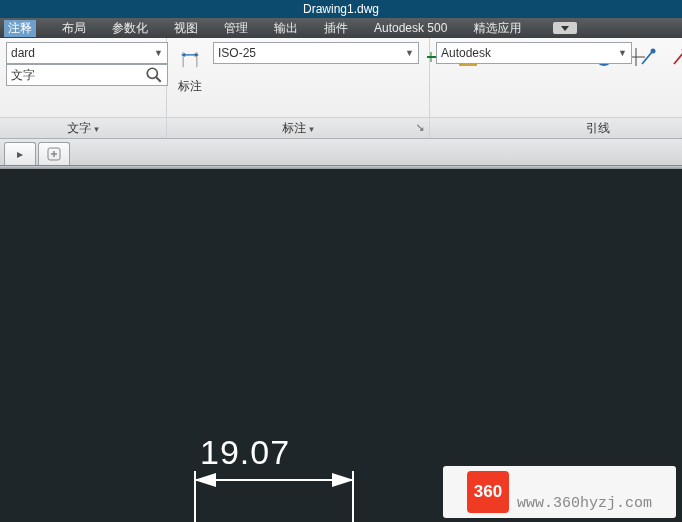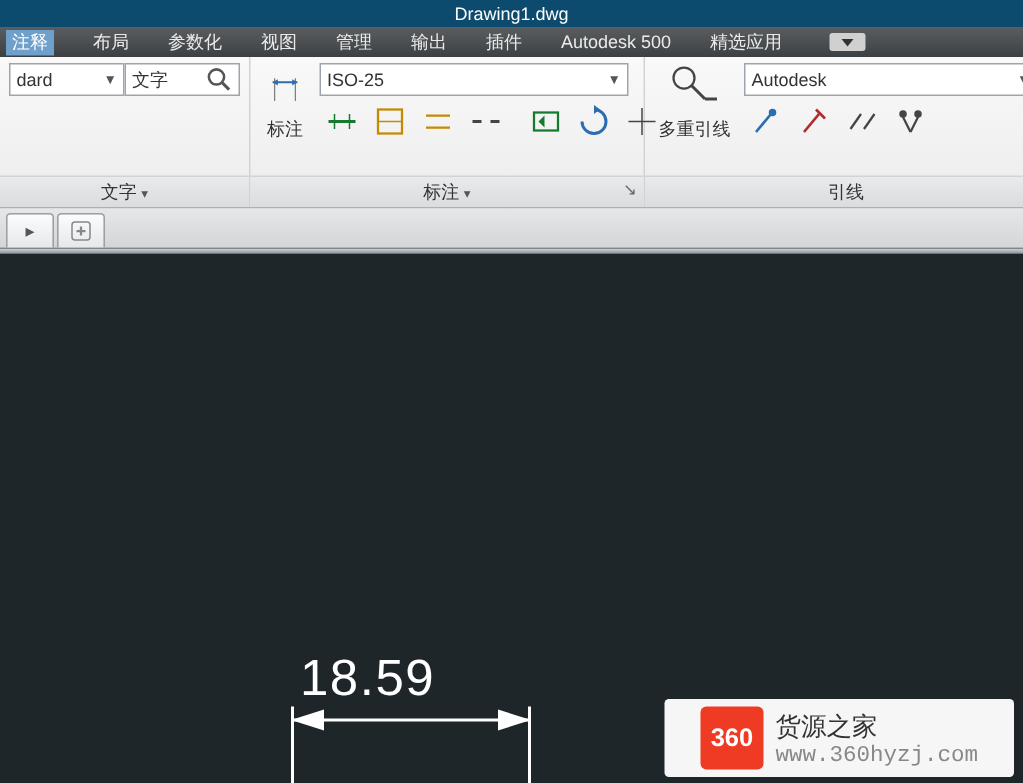--- a/index.html
+++ b/index.html
@@ -35,21 +35,21 @@
 .dim-arrow{position:absolute;top:304px;width:0;height:0;border-top:7px solid transparent;border-bottom:7px solid transparent}
 .dim-arrow.left{left:194px;border-right:22px solid #fff}
 .dim-arrow.right{left:332px;border-left:22px solid #fff}
 .ext-line{position:absolute;width:2px;background:#fff}
 .watermark{position:absolute;right:6px;bottom:6px;display:flex;align-items:flex-end;gap:8px;background:rgba(255,255,255,0.96);padding:5px 24px;border-radius:3px}
 .wm-badge{width:42px;height:42px;background:#ef3b24;color:#fff;font-weight:bold;font-size:17px;display:flex;align-items:center;justify-content:center;border-radius:4px;font-family:Arial}
 .wm-txt{display:flex;flex-direction:column;line-height:1.2}
 .wm-txt .t1{font-size:17px;color:#333;font-weight:500}
 .wm-txt .t2{font-size:15px;color:#888;font-family:Liberation Mono, monospace}
 .row{display:flex;gap:2px}
-.col{display:flex;flex-direction:column;gap:2px}
+.col{display:flex;flex-direction:row;gap:2px}
 </style>
 </head>
 <body>
 
 <div class="titlebar"><span>Drawing1.dwg</span></div>
 
 <div class="menubar">
   <span class="active">注释</span>
   <span>布局</span>
   <span>参数化</span>
@@ -58,21 +58,21 @@
   <span>输出</span>
   <span>插件</span>
   <span>Autodesk 500</span>
   <span>精选应用</span>
   <span class="workspace"></span>
 </div>
 
 <div class="ribbon">
 
   <div class="panel pnl-text">
-    <div class="panel-body" style="flex-direction:row;gap:0">
+    <div class="panel-body" style="flex-direction:column;gap:0">
       <div class="combo" style="width:152px">
         <span>dard</span>
         <span class="arrow">▼</span>
       </div>
       <div class="combo" style="width:152px">
         <span>文字</span>
         <svg class="searchico" viewBox="0 0 16 16">
             <circle cx="6.5" cy="6.5" r="4.5" fill="none" stroke="#555" stroke-width="1.5"></circle>
             <line x1="10" y1="10" x2="14" y2="14" stroke="#555" stroke-width="1.8"></line>
           </svg>
@@ -146,30 +146,20 @@
               </svg>
             </div>
         </div>
       </div>
     </div>
     <div class="panel-title"><span class="drop">标注</span><span class="panel-expand">↘</span></div>
   </div>
 
   <div class="panel pnl-leader">
     <div class="panel-body">
-      <div class="bigbtn" style="width:54px">
-        <div class="ico">
-          <svg width="34" height="34" viewBox="0 0 34 34">
-              <circle cx="10" cy="10" r="7" fill="none" stroke="#444" stroke-width="1.5"></circle>
-              <line x1="15" y1="15" x2="24" y2="24" stroke="#444" stroke-width="2"></line>
-              <line x1="24" y1="24" x2="32" y2="24" stroke="#444" stroke-width="2"></line>
-            </svg>
-        </div>
-        <div class="lbl">多重引线</div>
-      </div>
       <div class="col" style="flex:1">
         <div class="combo" style="width:186px">
           <span>Autodesk</span>
           <span class="arrow">▼</span>
         </div>
         <div class="row">
           <div class="toolbtn">
               <svg class="icon-svg" viewBox="0 0 22 22">
                 <line x1="4" y1="18" x2="14" y2="6" stroke="#2a6db0" stroke-width="1.8"></line>
                 <circle cx="15" cy="5" r="2.5" fill="#2a6db0"></circle>
@@ -211,27 +201,26 @@
         <rect x="1" y="1" width="12" height="12" rx="2" fill="none" stroke="#888"></rect>
         <line x1="7" y1="4" x2="7" y2="10" stroke="#888" stroke-width="1.5"></line>
         <line x1="4" y1="7" x2="10" y2="7" stroke="#888" stroke-width="1.5"></line>
       </svg>
   </div>
 </div>
 
 <div class="canvas-divider"></div>
 
 <div class="canvas">
-  <div class="dim-text">18.59</div>
+  <div class="dim-text">19.07</div>
   <div class="ext-line" style="left:194px;top:302px;height:62px"></div>
   <div class="ext-line" style="left:352px;top:302px;height:62px"></div>
   <div class="dim-line"></div>
   <div class="dim-arrow left"></div>
   <div class="dim-arrow right"></div>
 
   <div class="watermark">
     <div class="wm-badge">360</div>
     <div class="wm-txt">
-      <span class="t1">货源之家</span>
       <span class="t2">www.360hyzj.com</span>
     </div>
   </div>
 </div>
 
 </body></html>

